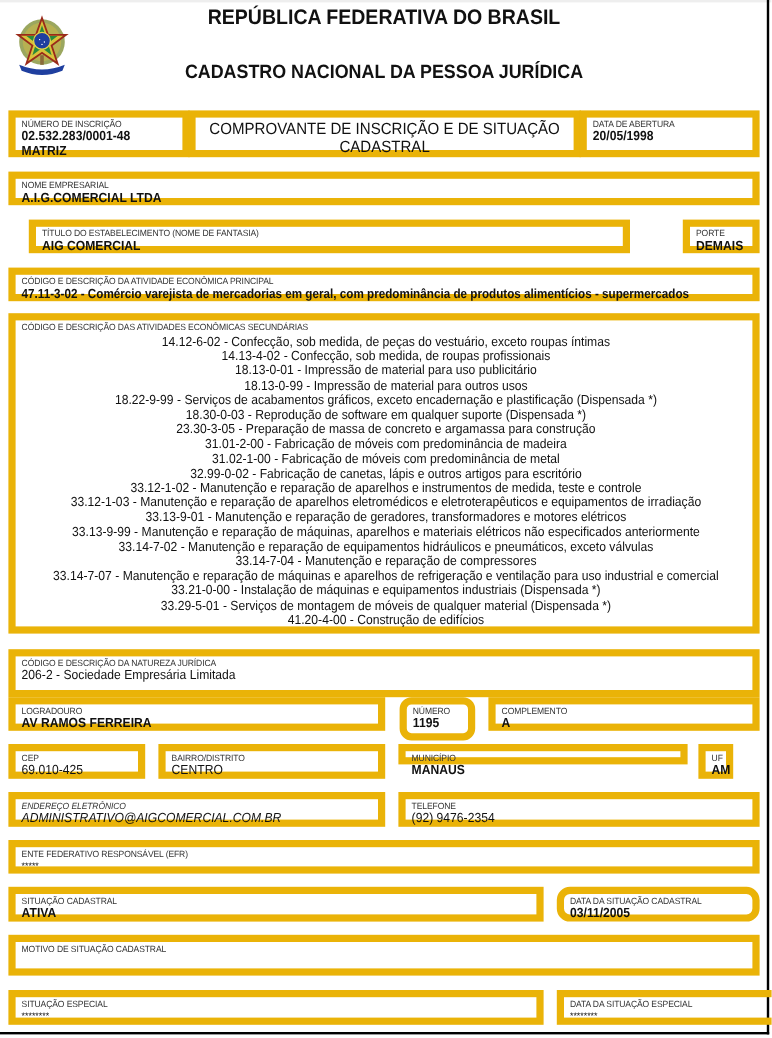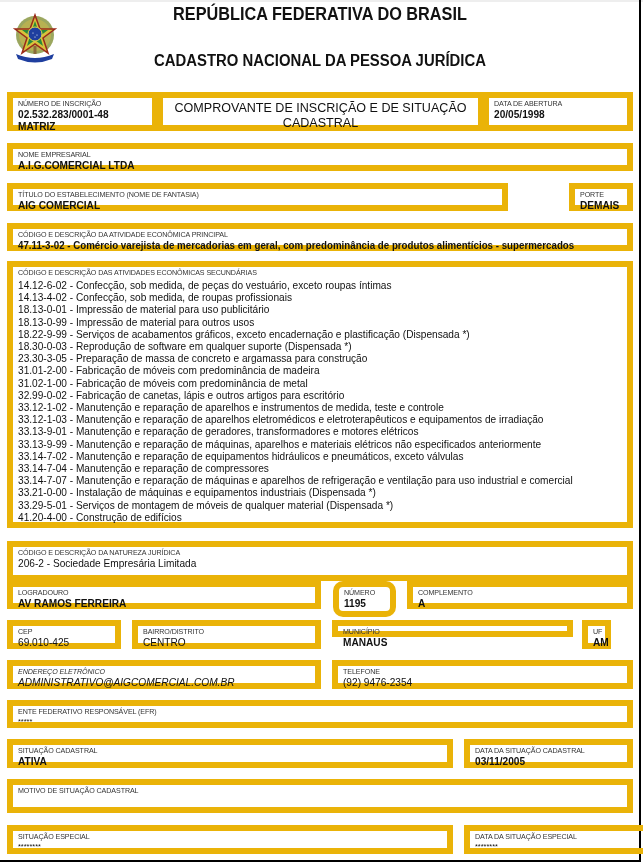--- a/index.html
+++ b/index.html
@@ -62,35 +62,35 @@
 <div class="box" style="left:483px;top:92px;width:150px;height:39px;">
   <span class="lbl">DATA DE ABERTURA</span>
   <span class="val">20/05/1998</span>
 </div>
 
 <div class="box" style="left:7px;top:143px;width:626px;height:28px;">
   <span class="lbl">NOME EMPRESARIAL</span>
   <span class="val">A.I.G.COMERCIAL LTDA</span>
 </div>
 
-<div class="box" style="left:7px;top:183px;width:501px;height:28px;">
+<div class="box" style="left:24px;top:183px;width:501px;height:28px;">
   <span class="lbl">TÍTULO DO ESTABELECIMENTO (NOME DE FANTASIA)</span>
   <span class="val">AIG COMERCIAL</span>
 </div>
 <div class="box" style="left:569px;top:183px;width:64px;height:28px;">
   <span class="lbl">PORTE</span>
   <span class="val">DEMAIS</span>
 </div>
 
 <div class="box" style="left:7px;top:223px;width:626px;height:28px;">
   <span class="lbl">CÓDIGO E DESCRIÇÃO DA ATIVIDADE ECONÔMICA PRINCIPAL</span>
   <span class="val" style="font-weight:bold;transform:scaleX(0.885);">47.11-3-02 - Comércio varejista de mercadorias em geral, com predominância de produtos alimentícios - supermercados</span>
 </div>
 
-<div class="box" style="left:7px;top:261px;width:626px;height:267px;">
+<div class="box" style="left:7px;top:261px;width:626px;height:267px;text-align:center;">
   <span class="lbl">CÓDIGO E DESCRIÇÃO DAS ATIVIDADES ECONÔMICAS SECUNDÁRIAS</span>
   <div class="list" id="sec-list">
       <div>14.12-6-02 - Confecção, sob medida, de peças do vestuário, exceto roupas íntimas</div>
       <div>14.13-4-02 - Confecção, sob medida, de roupas profissionais</div>
       <div>18.13-0-01 - Impressão de material para uso publicitário</div>
       <div>18.13-0-99 - Impressão de material para outros usos</div>
       <div>18.22-9-99 - Serviços de acabamentos gráficos, exceto encadernação e plastificação (Dispensada *)</div>
       <div>18.30-0-03 - Reprodução de software em qualquer suporte (Dispensada *)</div>
       <div>23.30-3-05 - Preparação de massa de concreto e argamassa para construção</div>
       <div>31.01-2-00 - Fabricação de móveis com predominância de madeira</div>
@@ -155,21 +155,21 @@
 
 <div class="box" style="left:7px;top:700px;width:626px;height:28px;">
   <span class="lbl">ENTE FEDERATIVO RESPONSÁVEL (EFR)</span>
   <span class="val small">*****</span>
 </div>
 
 <div class="box" style="left:7px;top:739px;width:446px;height:29px;">
   <span class="lbl">SITUAÇÃO CADASTRAL</span>
   <span class="val">ATIVA</span>
 </div>
-<div class="box" style="left:464px;top:739px;width:169px;height:29px;">
+<div class="box" style="left:464px;top:739px;width:169px;height:29px;border-radius:11px;">
   <span class="lbl">DATA DA SITUAÇÃO CADASTRAL</span>
   <span class="val">03/11/2005</span>
 </div>
 
 <div class="box" style="left:7px;top:779px;width:626px;height:34px;padding-left:28px;">
   <span class="lbl">MOTIVO DE SITUAÇÃO CADASTRAL</span>
   <span class="val"></span>
 </div>
 
 <div class="box" style="left:7px;top:825px;width:446px;height:29px;">

